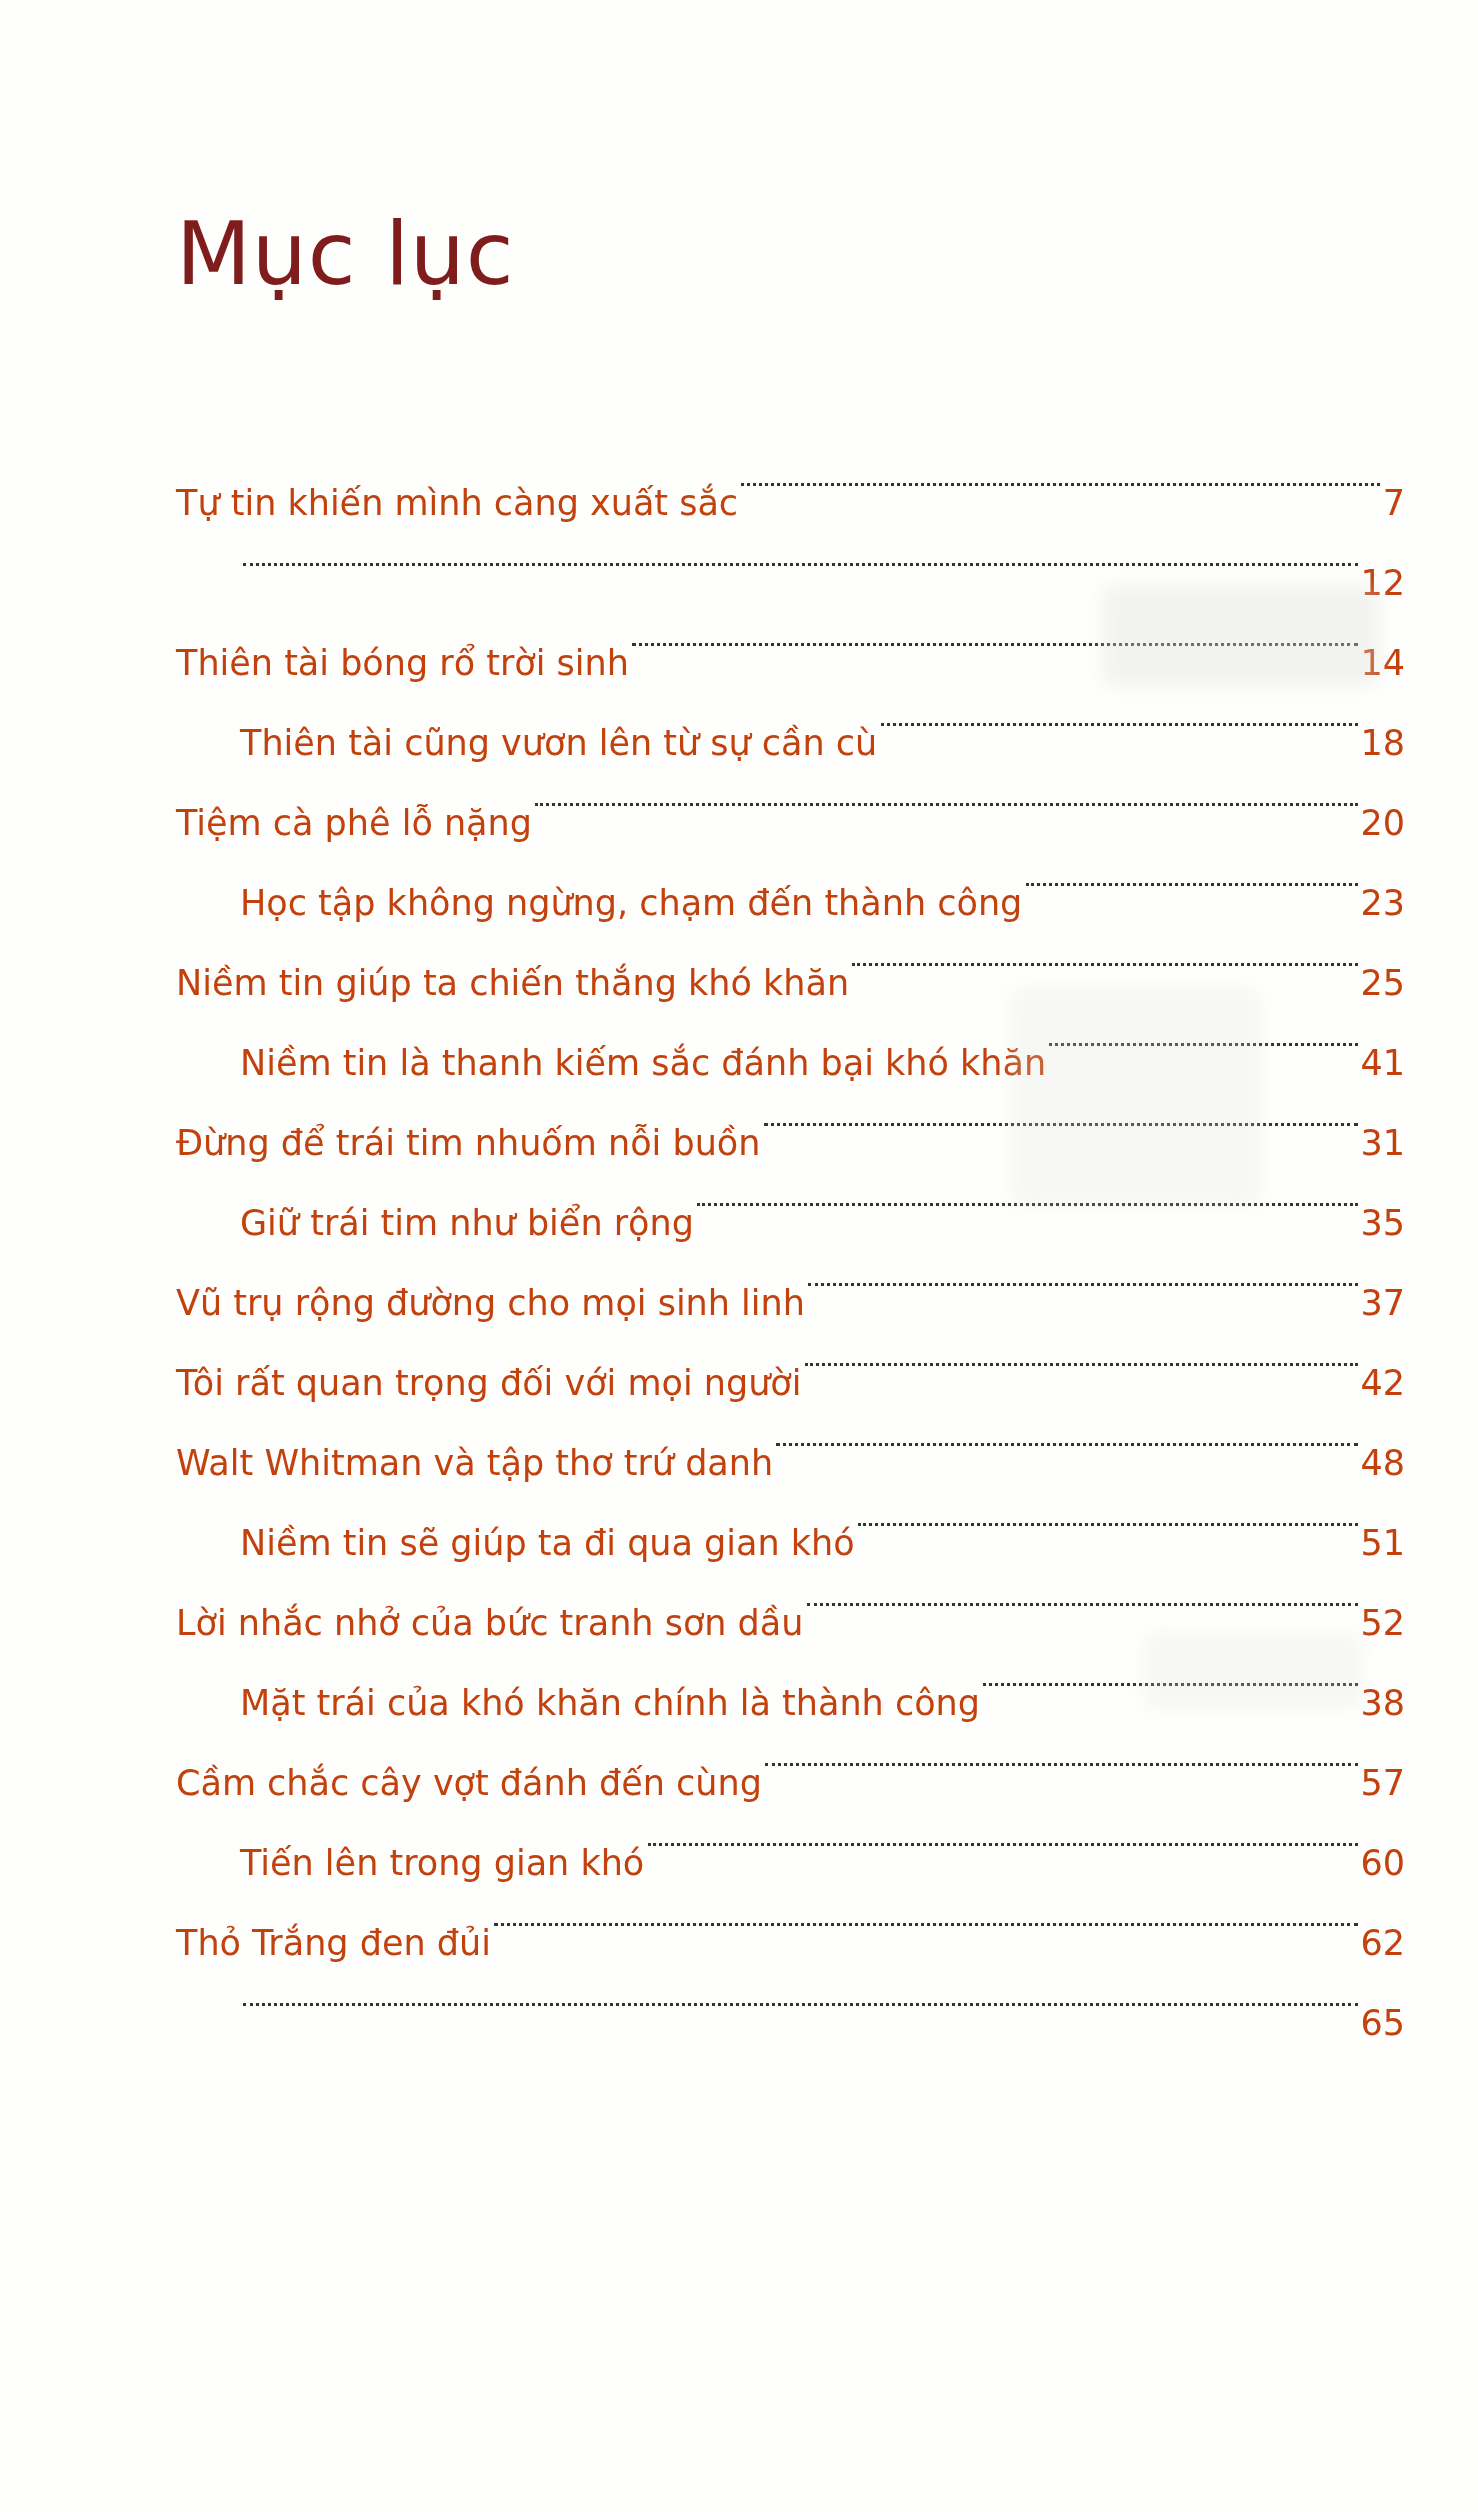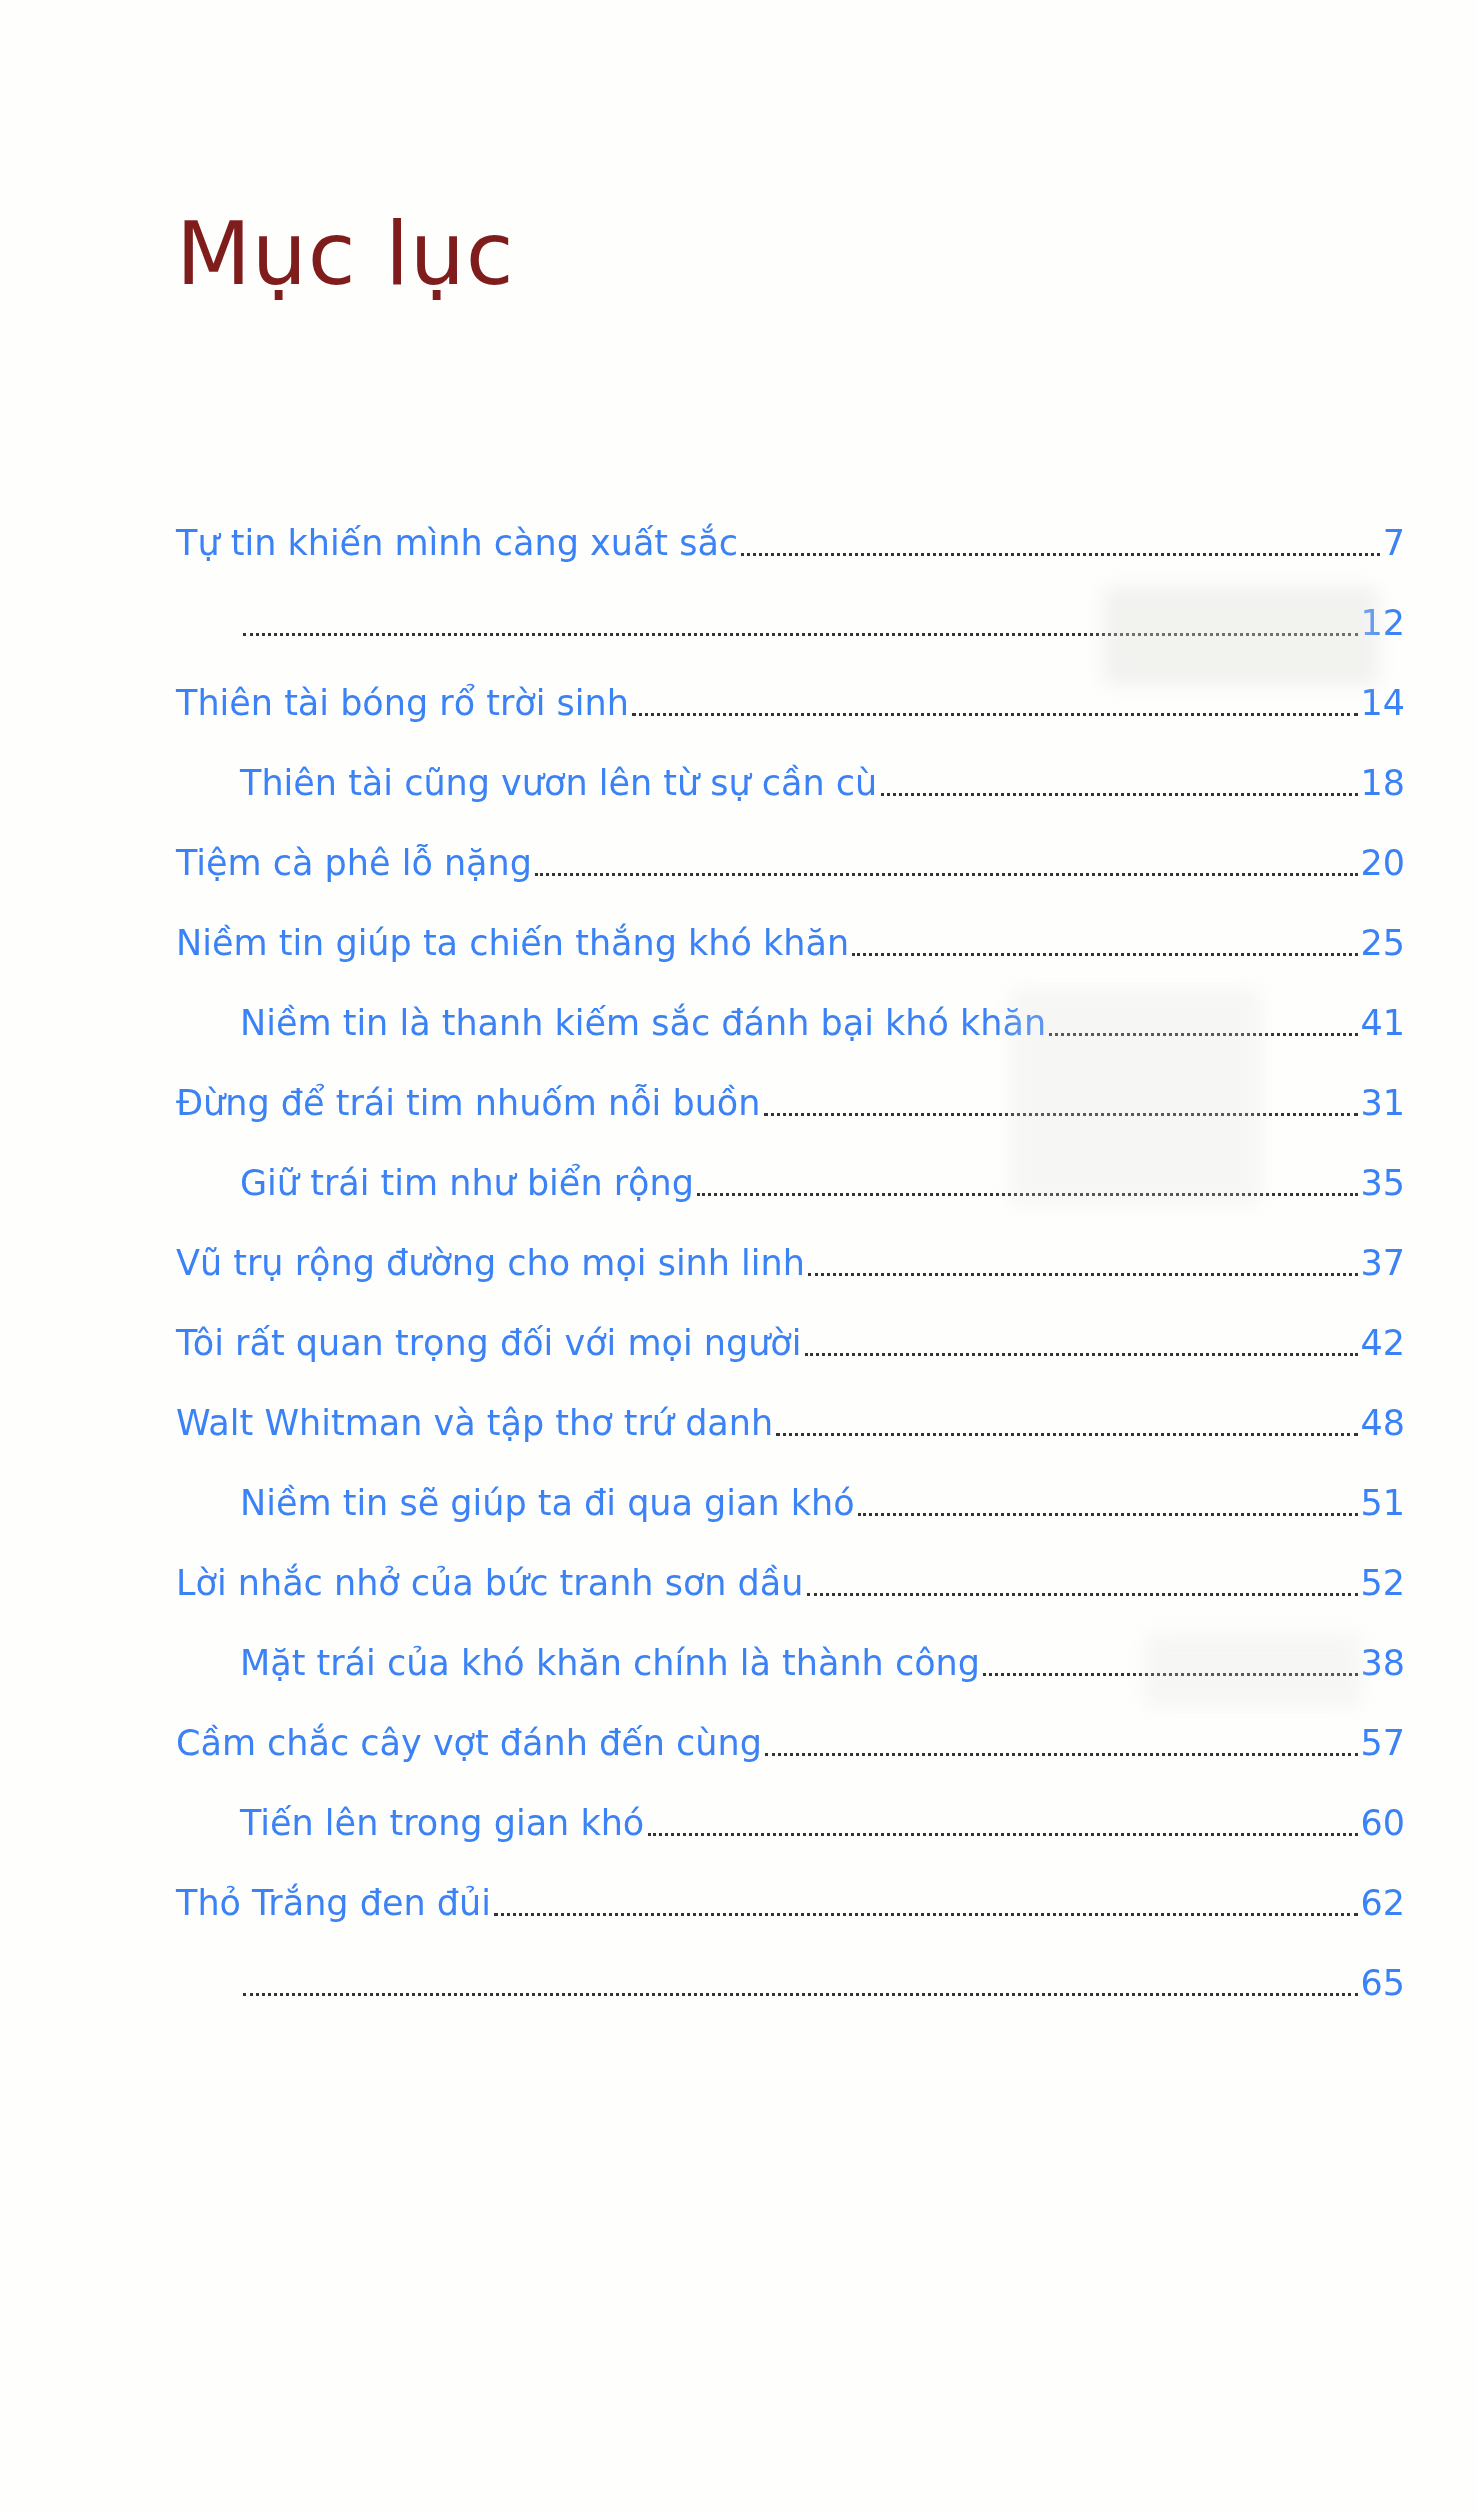--- a/index.html
+++ b/index.html
@@ -25,24 +25,24 @@
     font-weight: 500;
     letter-spacing: 0.8px;
     color: #7f1d1d;
     line-height: 1.05;
   }
   .entries {
     margin-top: 183px;
   }
   .entry {
     display: flex;
-    align-items: flex-end;
+    align-items: flex-start;
     height: 80px;
     font-size: 35px;
-    color: #3b82f6;
+    color: #c2410c;
   }
   .entry.indent {
     padding-left: 64px;
   }
   .label {
     white-space: nowrap;
   }
   .leader {
     flex: 1 1 auto;
     min-width: 20px;
@@ -92,20 +92,25 @@
       </div>
       <div class="entry indent">
         <span class="label">Thiên tài cũng vươn lên từ sự cần cù</span>
         <span class="leader"></span>
         <span class="page-num">18</span>
       </div>
       <div class="entry">
         <span class="label">Tiệm cà phê lỗ nặng</span>
         <span class="leader"></span>
         <span class="page-num">20</span>
+      </div>
+      <div class="entry indent">
+        <span class="label">Học tập không ngừng, chạm đến thành công</span>
+        <span class="leader"></span>
+        <span class="page-num">23</span>
       </div>
       <div class="entry">
         <span class="label">Niềm tin giúp ta chiến thắng khó khăn</span>
         <span class="leader"></span>
         <span class="page-num">25</span>
       </div>
       <div class="entry indent">
         <span class="label">Niềm tin là thanh kiếm sắc đánh bại khó khăn</span>
         <span class="leader"></span>
         <span class="page-num">41</span>

